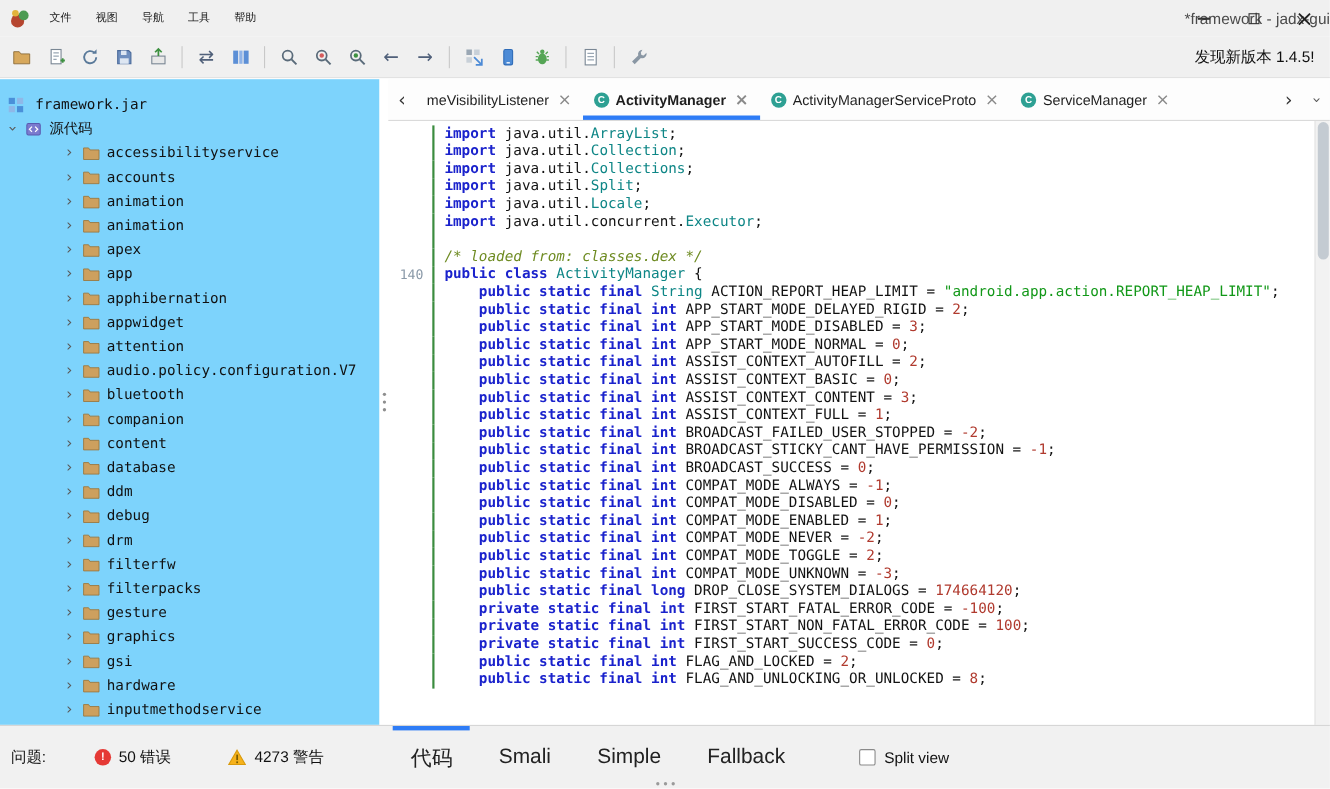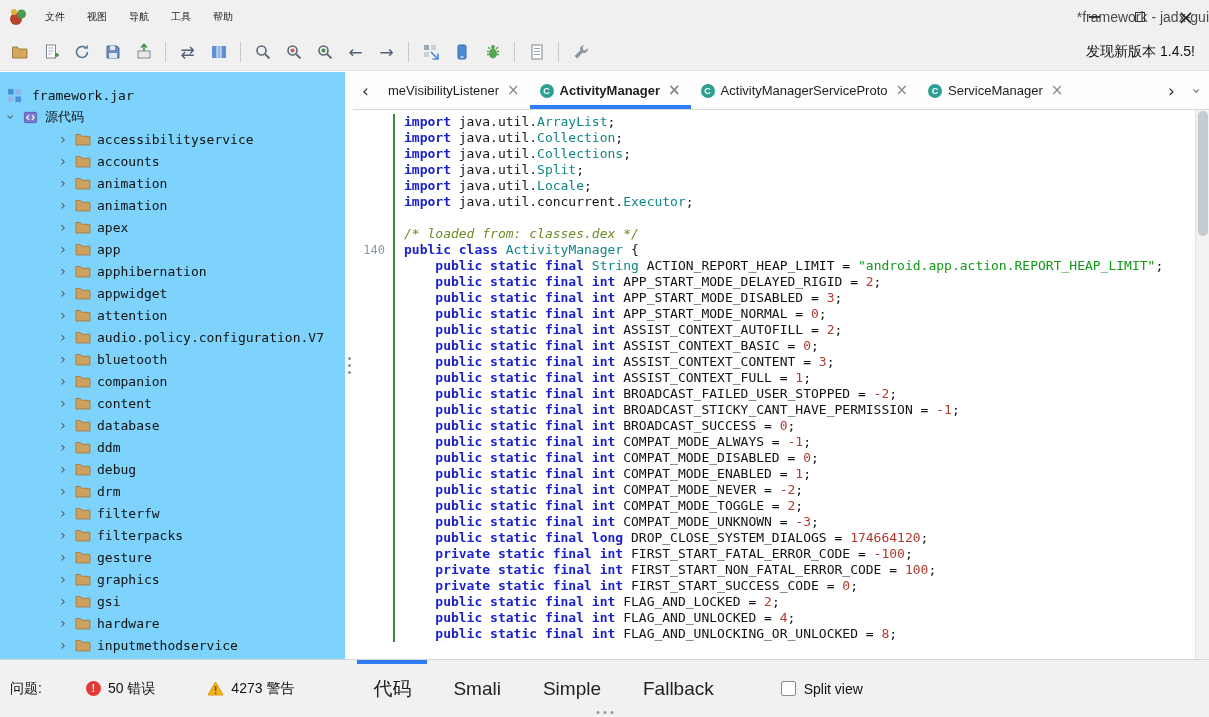--- a/index.html
+++ b/index.html
@@ -529,21 +529,20 @@
           <div class="code-line"><span class="gutter"></span><span class="code-text"><span class="tk-p">    </span><span class="tk-k">public static final int</span><span class="tk-p"> COMPAT_MODE_DISABLED = </span><span class="tk-n">0</span><span class="tk-p">;</span></span></div>
           <div class="code-line"><span class="gutter"></span><span class="code-text"><span class="tk-p">    </span><span class="tk-k">public static final int</span><span class="tk-p"> COMPAT_MODE_ENABLED = </span><span class="tk-n">1</span><span class="tk-p">;</span></span></div>
           <div class="code-line"><span class="gutter"></span><span class="code-text"><span class="tk-p">    </span><span class="tk-k">public static final int</span><span class="tk-p"> COMPAT_MODE_NEVER = </span><span class="tk-n">-2</span><span class="tk-p">;</span></span></div>
           <div class="code-line"><span class="gutter"></span><span class="code-text"><span class="tk-p">    </span><span class="tk-k">public static final int</span><span class="tk-p"> COMPAT_MODE_TOGGLE = </span><span class="tk-n">2</span><span class="tk-p">;</span></span></div>
           <div class="code-line"><span class="gutter"></span><span class="code-text"><span class="tk-p">    </span><span class="tk-k">public static final int</span><span class="tk-p"> COMPAT_MODE_UNKNOWN = </span><span class="tk-n">-3</span><span class="tk-p">;</span></span></div>
           <div class="code-line"><span class="gutter"></span><span class="code-text"><span class="tk-p">    </span><span class="tk-k">public static final long</span><span class="tk-p"> DROP_CLOSE_SYSTEM_DIALOGS = </span><span class="tk-n">174664120</span><span class="tk-p">;</span></span></div>
           <div class="code-line"><span class="gutter"></span><span class="code-text"><span class="tk-p">    </span><span class="tk-k">private static final int</span><span class="tk-p"> FIRST_START_FATAL_ERROR_CODE = </span><span class="tk-n">-100</span><span class="tk-p">;</span></span></div>
           <div class="code-line"><span class="gutter"></span><span class="code-text"><span class="tk-p">    </span><span class="tk-k">private static final int</span><span class="tk-p"> FIRST_START_NON_FATAL_ERROR_CODE = </span><span class="tk-n">100</span><span class="tk-p">;</span></span></div>
           <div class="code-line"><span class="gutter"></span><span class="code-text"><span class="tk-p">    </span><span class="tk-k">private static final int</span><span class="tk-p"> FIRST_START_SUCCESS_CODE = </span><span class="tk-n">0</span><span class="tk-p">;</span></span></div>
           <div class="code-line"><span class="gutter"></span><span class="code-text"><span class="tk-p">    </span><span class="tk-k">public static final int</span><span class="tk-p"> FLAG_AND_LOCKED = </span><span class="tk-n">2</span><span class="tk-p">;</span></span></div>
-          <div class="code-line"><span class="gutter"></span><span class="code-text"><span class="tk-p">    </span><span class="tk-k">public static final int</span><span class="tk-p"> FLAG_AND_UNLOCKED = </span><span class="tk-n">4</span><span class="tk-p">;</span></span></div>
           <div class="code-line"><span class="gutter"></span><span class="code-text"><span class="tk-p">    </span><span class="tk-k">public static final int</span><span class="tk-p"> FLAG_AND_UNLOCKING_OR_UNLOCKED = </span><span class="tk-n">8</span><span class="tk-p">;</span></span></div>
         </div>
       <div class="vscroll">
         <div class="vthumb"></div>
       </div>
     </div>
   </div>
 </div>
 
 <div class="bottombar">

